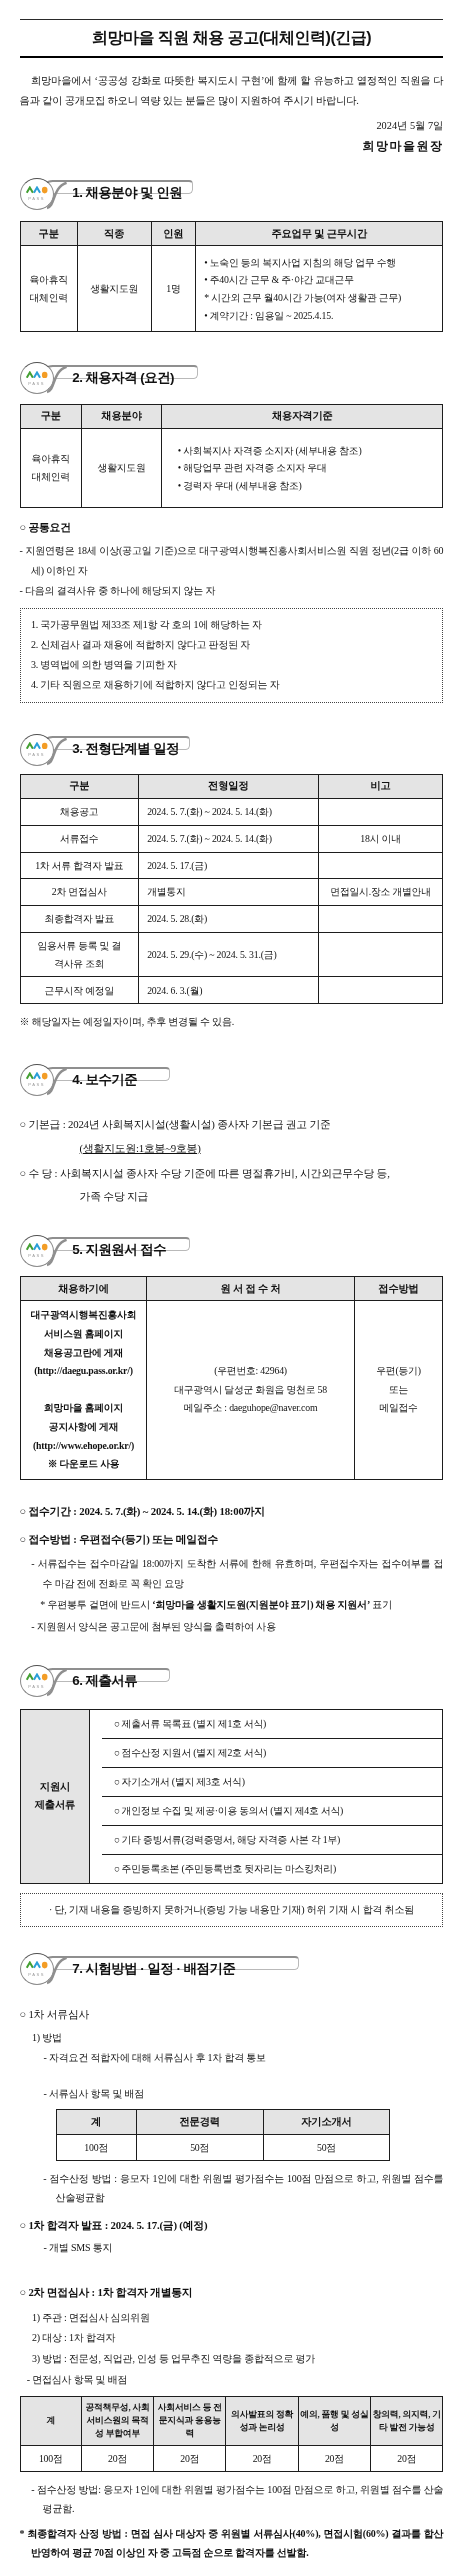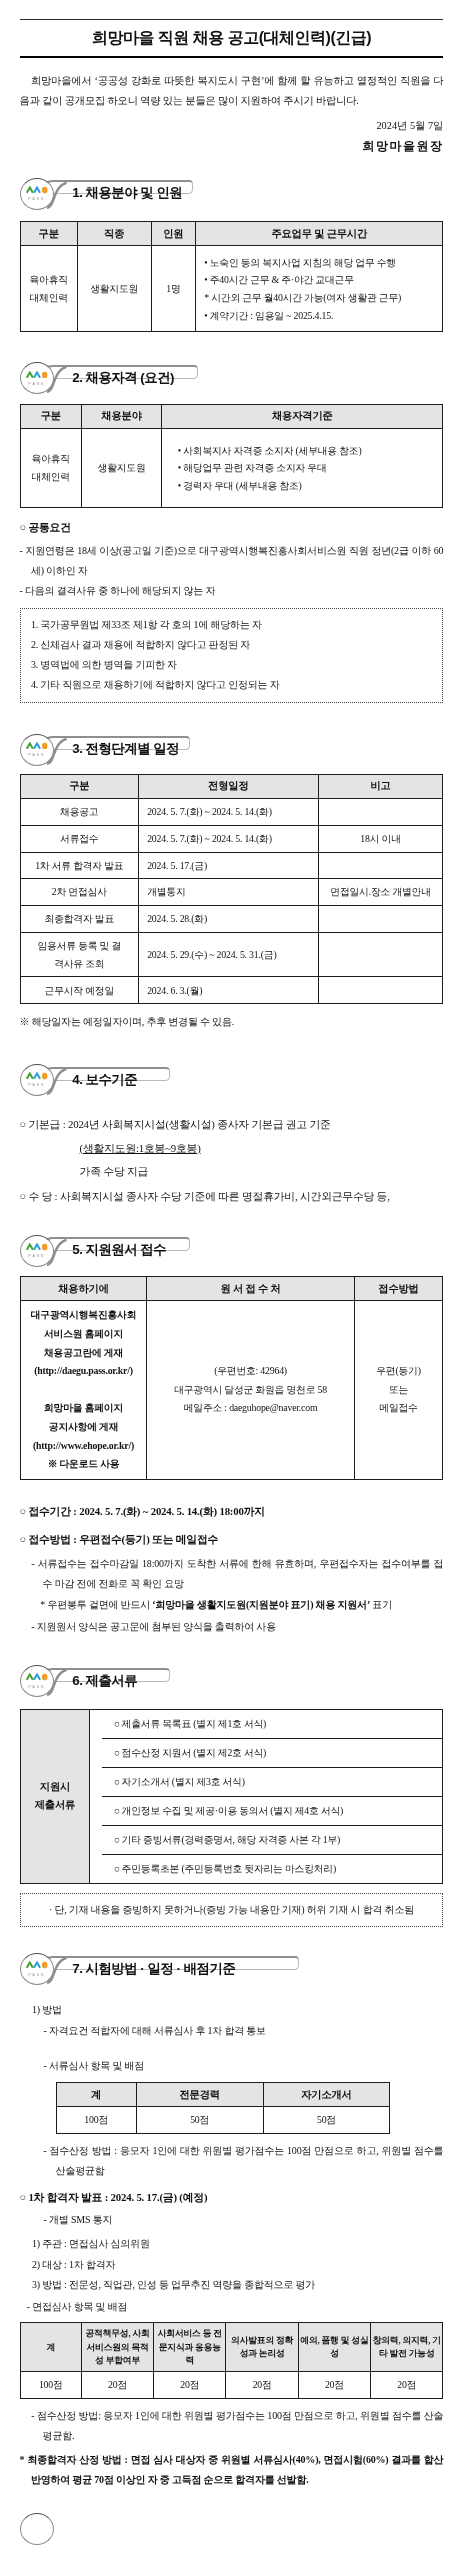--- a/index.html
+++ b/index.html
@@ -256,22 +256,22 @@
       <svg class="glyphs" width="24" height="7.7" viewBox="0 0 46 15">
         <path d="M3,13 L9,3 L15,13" stroke="#44a033" stroke-width="4" fill="none"></path>
         <path d="M17,13 L23,3 L29,13" stroke="#2b9fd8" stroke-width="4" fill="none"></path>
         <ellipse cx="38" cy="8" rx="5.5" ry="6.5" fill="#f39d26"></ellipse>
       </svg>
       <div class="pass">PASS</div>
     </div>
   </div>
   <p class="para big" style="margin:17.5px 0 0;">○ 기본급 : 2024년 사회복지시설(생활시설) 종사자 기본급 권고 기준</p>
   <p class="para big" style="margin:2.1px 0 0; padding-left:60px;text-decoration:underline;">(생활지도원:1호봉~9호봉)</p>
+  <p class="para big" style="margin:4.1px 0 0;">○ 수  당 : 사회복지시설 종사자 수당 기준에 따른 명절휴가비, 시간외근무수당 등,</p>
   <p class="para big" style="margin:2.1px 0 0; padding-left:60px;">가족 수당 지급</p>
-  <p class="para big" style="margin:4.1px 0 0;">○ 수  당 : 사회복지시설 종사자 수당 기준에 따른 명절휴가비, 시간외근무수당 등,</p>
 
   <div class="badge" style="margin-top:28px;">
     <div class="bar" style="width:149px;">
         <span class="bar-title">5. 지원원서 접수</span>
       </div>
     <svg class="swoosh" width="21.6" height="31" viewBox="0 0 42 60">
         <path d="M2,56 C18,54 12,16 40,7" stroke="#8f8f8f" stroke-width="5" fill="none"></path>
       </svg>
     <div class="oval">
       <svg class="glyphs" width="24" height="7.7" viewBox="0 0 46 15">
@@ -384,21 +384,22 @@
       </svg>
     <div class="oval">
       <svg class="glyphs" width="24" height="7.7" viewBox="0 0 46 15">
         <path d="M3,13 L9,3 L15,13" stroke="#44a033" stroke-width="4" fill="none"></path>
         <path d="M17,13 L23,3 L29,13" stroke="#2b9fd8" stroke-width="4" fill="none"></path>
         <ellipse cx="38" cy="8" rx="5.5" ry="6.5" fill="#f39d26"></ellipse>
       </svg>
       <div class="pass">PASS</div>
     </div>
   </div>
-  <p class="para" style="margin:14px 0 0; padding-left:12.4px;">1) 방법</p>
+  <p class="para big" style="margin:17.5px 0 0;">○ 1차 서류심사</p>
+  <p class="para" style="margin:3px 0 0; padding-left:12.4px;">1) 방법</p>
   <p class="para" style="margin:1px 0 16px; padding-left:24px;">- 자격요건 적합자에 대해 서류심사 후 1차 합격 통보</p>
   <p class="para" style="margin:1px 0 0; padding-left:24px;">- 서류심사 항목 및 배점</p>
   <table class="tbl t7a" style="margin-top:6.2px;">
     <colgroup>
         <col style="width:24%">
         <col style="width:38%">
         <col style="width:38%">
       </colgroup>
     <tbody>
         <tr>
@@ -409,20 +410,21 @@
     <tr>
       <td>100점</td>
           <td>50점</td>
           <td>50점</td>
     </tr>
   </tbody>
     </table>
   <p class="para" style="margin:7.2px 0 0; padding-left:36px; text-indent:-12.4px; text-align:justify;">- 점수산정 방법 : 응모자 1인에 대한 위원별 평가점수는 100점 만점으로 하고, 위원별 점수를 산술평균함</p>
   <p class="para bold big" style="margin:7.2px 0 0;">○ 1차 합격자 발표 : 2024. 5. 17.(금) (예정)</p>
   <p class="para" style="margin:2.1px 0 0; padding-left:24px;">- 개별 SMS 통지</p>
+  <p class="para bold big" style="margin:25px 0 0;">○ 2차 면접심사 : 1차 합격자 개별통지</p>
   <p class="para" style="margin:4.1px 0 0; padding-left:12.4px;">1) 주관 : 면접심사 심의위원</p>
   <p class="para" style="margin:1px 0 0; padding-left:12.4px;">2) 대상 : 1차 합격자</p>
   <p class="para" style="margin:1px 0 0; padding-left:12.4px;">3) 방법 : 전문성, 직업관, 인성 등 업무추진 역량을 종합적으로 평가</p>
   <p class="para" style="margin:2.1px 0 0; padding-left:7.2px;">- 면접심사 항목 및 배점</p>
   <table class="tbl t7b" style="margin-top:6.2px;">
     <colgroup>
         <col style="width:14.5%">
         <col style="width:17.1%">
         <col style="width:17.1%">
         <col style="width:17.1%">

